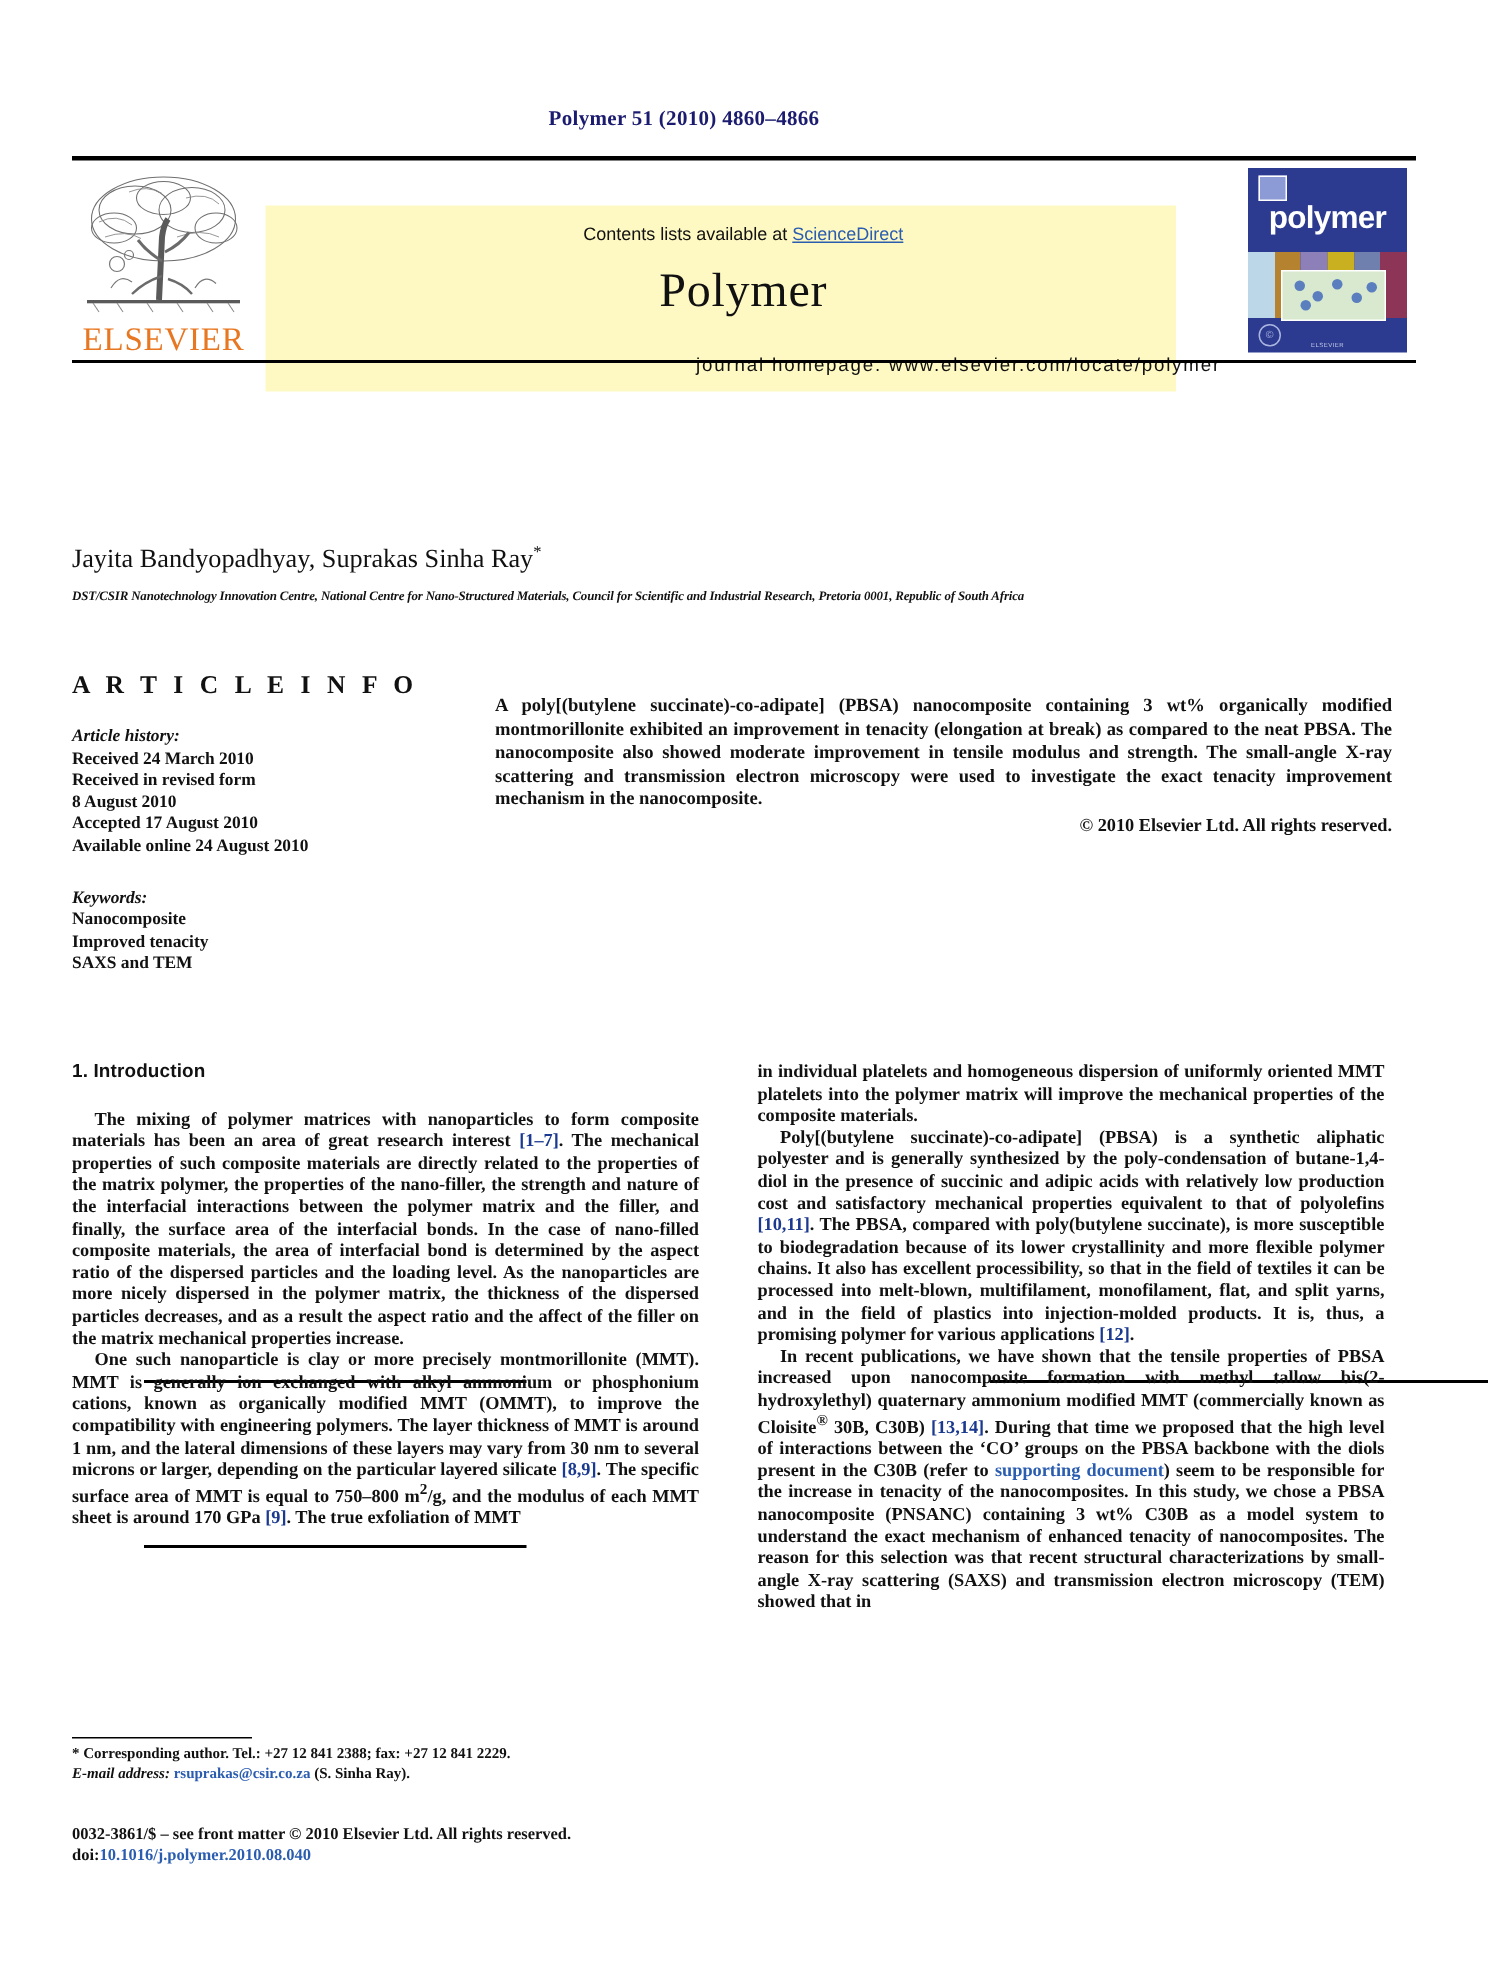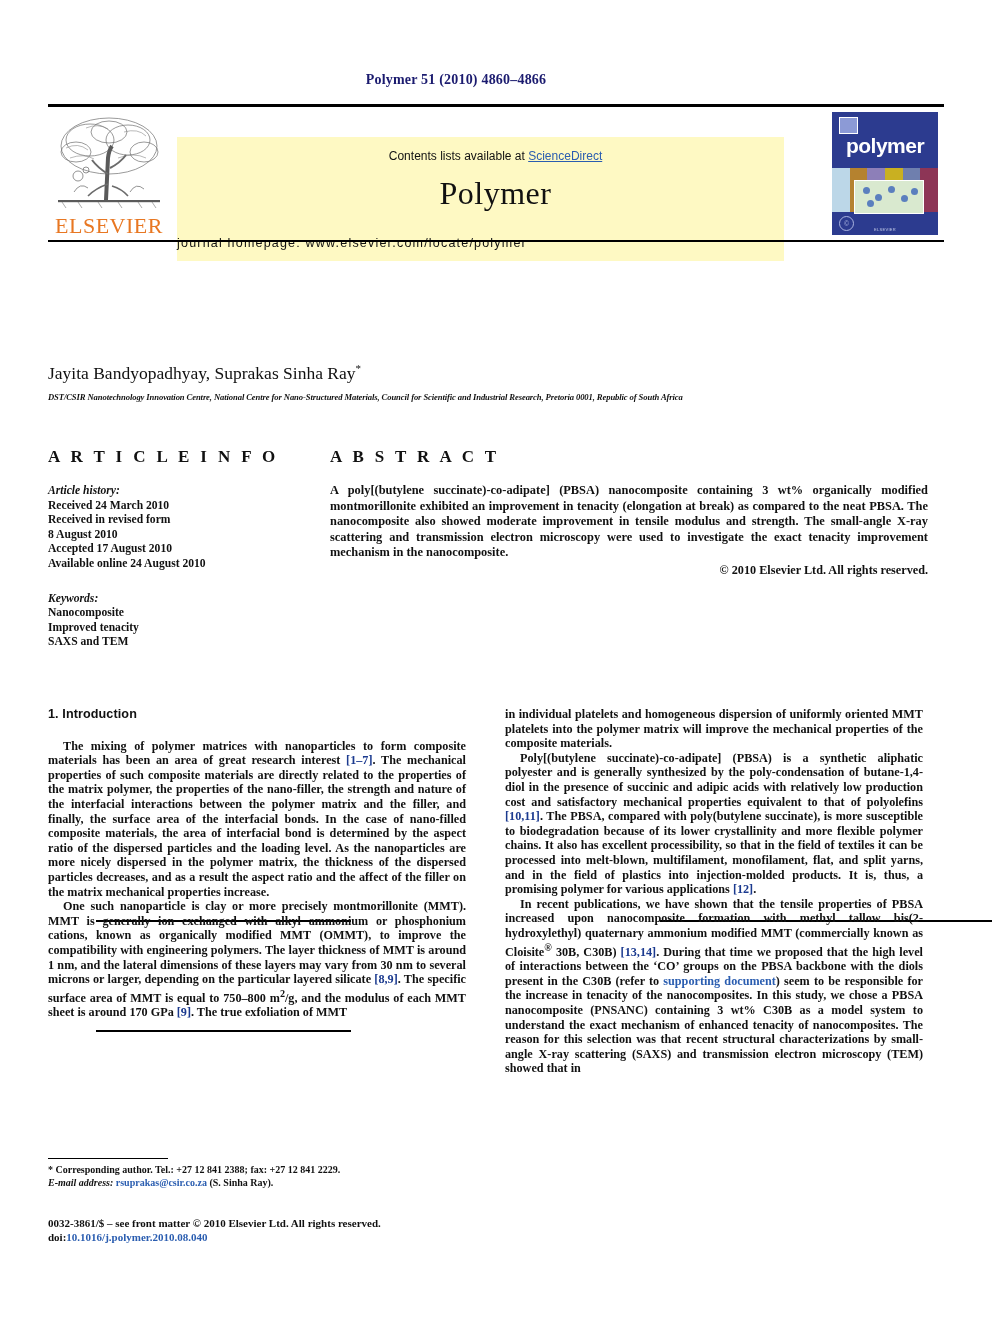--- a/index.html
+++ b/index.html
@@ -89,21 +89,21 @@
     top: 38px; left: 0; width: 637px;
     text-align: center;
     font-family: "Liberation Serif", serif;
     font-size: 32px;
     color: #111;
     letter-spacing: 0.5px;
   }
   .jhome {
     position: absolute;
     bottom: 11px; left: 0; width: 637px;
-    text-align: left;
+    text-align: right;
     font-family: "Liberation Sans", sans-serif;
     font-size: 12.5px;
     letter-spacing: 1.2px;
     color: #111;
   }
   .cover {
     position: absolute;
     right: 0; top: 0;
     width: 118px; height: 127px;
     background: #ffffff;
@@ -435,21 +435,20 @@
     <div class="sec-rule" style="left:48px; top:583px; width:255px;"></div>
     <div class="kw-block">
       <div class="lab" style="font-style:italic;">Keywords:</div>
       <div>Nanocomposite</div>
       <div>Improved tenacity</div>
       <div>SAXS and TEM</div>
     </div>
   </div>
 
   <div class="col-abs">
-    <div class="hdg">A B S T R A C T</div>
     <div class="sec-rule" style="left:330px; top:473px; width:598px;"></div>
     <div class="abs-body">A poly[(butylene succinate)-co-adipate] (PBSA) nanocomposite containing 3 wt% organically modified montmorillonite exhibited an improvement in tenacity (elongation at break) as compared to the neat PBSA. The nanocomposite also showed moderate improvement in tensile modulus and strength. The small-angle X-ray scattering and transmission electron microscopy were used to investigate the exact tenacity improvement mechanism in the nanocomposite.</div>
     <div class="abs-rights">© 2010 Elsevier Ltd. All rights reserved.</div>
   </div>
 
   <div class="body-col left">
     <div class="sec-title">1. Introduction</div>
     <p class="first"><span>The mixing of polymer matrices with nanoparticles to form composite materials has been an area of great research interest </span><a class="ref" href="#">[1–7]</a><span>. The mechanical properties of such composite materials are directly related to the properties of the matrix polymer, the properties of the nano-filler, the strength and nature of the interfacial interactions between the polymer matrix and the filler, and finally, the surface area of the interfacial bonds. In the case of nano-filled composite materials, the area of interfacial bond is determined by the aspect ratio of the dispersed particles and the loading level. As the nanoparticles are more nicely dispersed in the polymer matrix, the thickness of the dispersed particles decreases, and as a result the aspect ratio and the affect of the filler on the matrix mechanical properties increase.</span></p>
     <p><span>One such nanoparticle is clay or more precisely montmorillonite (MMT). MMT is generally ion exchanged with alkyl ammonium or phosphonium cations, known as organically modified MMT (OMMT), to improve the compatibility with engineering polymers. The layer thickness of MMT is around 1 nm, and the lateral dimensions of these layers may vary from 30 nm to several microns or larger, depending on the particular layered silicate </span><a class="ref" href="#">[8,9]</a><span>. The specific surface area of MMT is equal to 750–800 m</span><sup>2</sup><span>/g, and the modulus of each MMT sheet is around 170 GPa </span><a class="ref" href="#">[9]</a><span>. The true exfoliation of MMT</span></p>
   </div>

